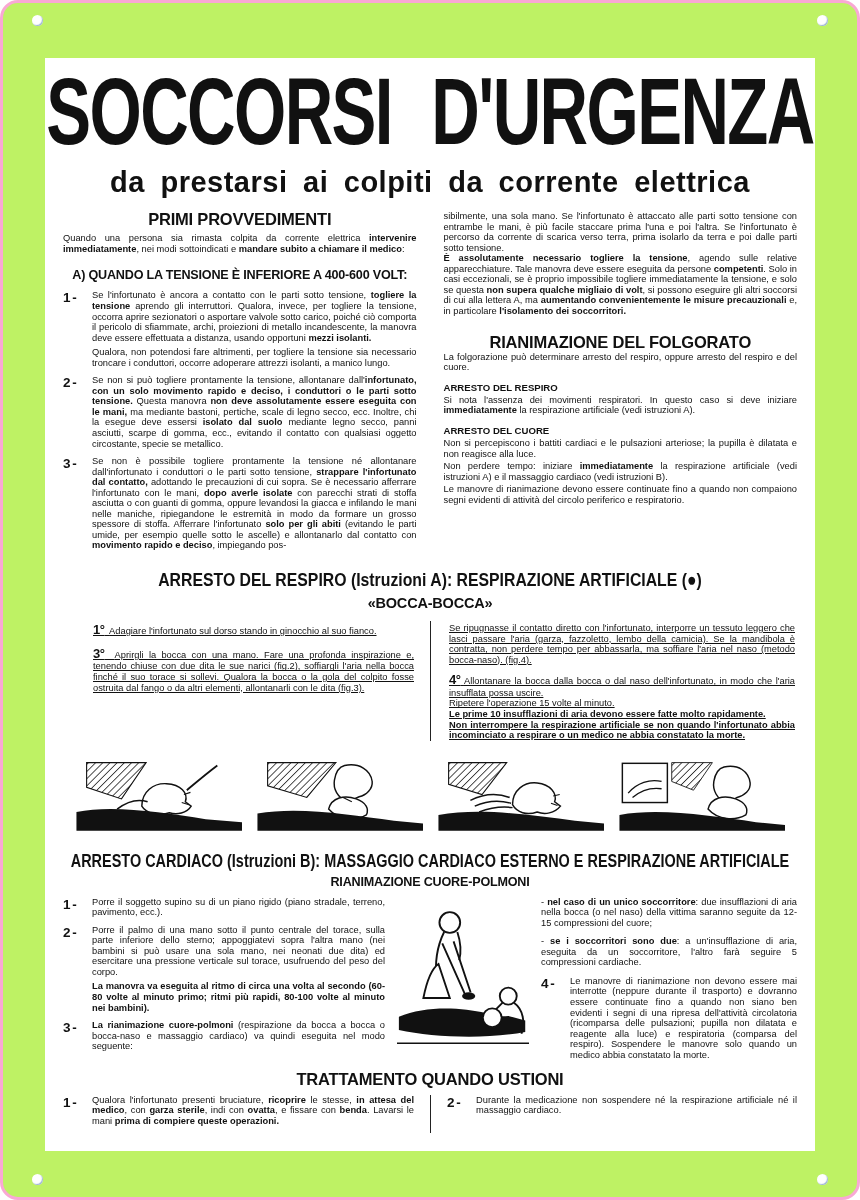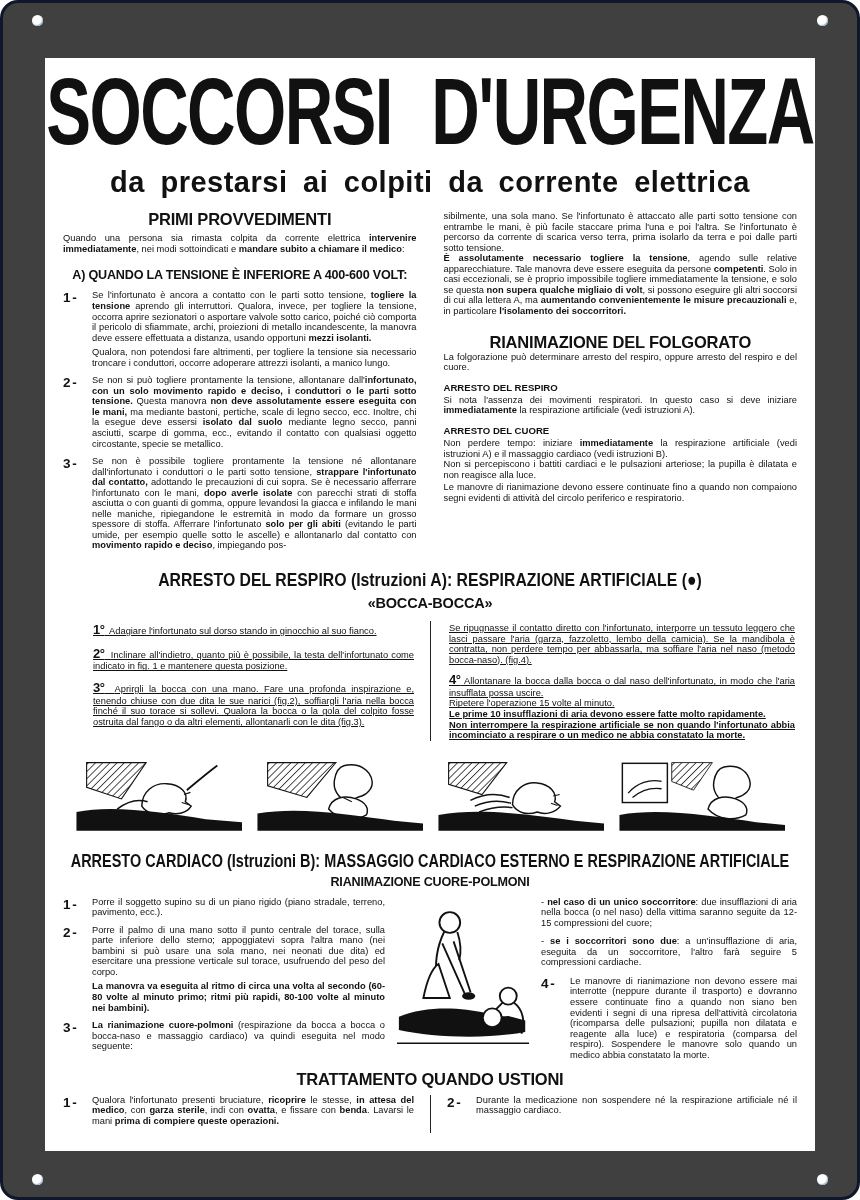--- a/index.html
+++ b/index.html
@@ -1,18 +1,18 @@
 <!DOCTYPE html>
 <html><head>
 <meta charset="utf-8">
 <style>
   html,body{margin:0;padding:0;background:#ffffff;}
   body{width:860px;height:1200px;font-family:"Liberation Sans","DejaVu Sans",sans-serif;color:#111;}
   .poster{position:relative;width:860px;height:1200px;box-sizing:border-box;
-          background:#404040;border:3px solid #0f172a;border-radius:18px;}
+          background:#bef264;border:3px solid #f9a8d4;border-radius:18px;}
   .screw{position:absolute;width:11px;height:11px;border-radius:50%;background:#fff;
          box-shadow:inset -1px -1px 1px #9db4d2;}
   .screw.tl{left:29px;top:12px}.screw.tr{right:29px;top:12px}
   .screw.bl{left:29px;bottom:12px}.screw.br{right:29px;bottom:12px}
   .panel{position:absolute;left:42px;right:42px;top:55px;bottom:46px;background:#fff;
          box-sizing:border-box;padding:4px 18px 4px 18px;overflow:hidden;}
   
   .title-wrap{height:94px;margin-top:2px;text-align:left;}
   .title{display:inline-block;position:relative;left:50%;transform:translateX(-50%) scale(0.8,1.12);
          transform-origin:center top;white-space:nowrap;font-weight:bold;font-size:84px;line-height:1;
@@ -101,35 +101,34 @@
 
       <div>
         <p class="t">sibilmente, una sola mano. Se l'infortunato è attaccato alle parti sotto tensione con entrambe le mani, è più facile staccare prima l'una e poi l'altra. Se l'infortunato è percorso da corrente di scarica verso terra, prima isolarlo da terra e poi dalle parti sotto tensione.</p>
         <p class="t"><b>È assolutamente necessario togliere la tensione</b>, agendo sulle relative apparecchiature. Tale manovra deve essere eseguita da persone <b>competenti</b>. Solo in casi eccezionali, se è proprio impossibile togliere immediatamente la tensione, e solo se questa <b>non supera qualche migliaio di volt</b>, si possono eseguire gli altri soccorsi di cui alla lettera A, ma <b>aumentando convenientemente le misure precauzionali</b> e, in particolare <b>l'isolamento dei soccorritori.</b></p>
 
         <div class="h2 mt18">RIANIMAZIONE DEL FOLGORATO</div>
         <p class="t mt7">La folgorazione può determinare arresto del respiro, oppure arresto del respiro e del cuore.</p>
         <div class="h4">ARRESTO DEL RESPIRO</div>
         <p class="t">Si nota l'assenza dei movimenti respiratori. In questo caso si deve iniziare <b>immediatamente</b> la respirazione artificiale (vedi istruzioni A).</p>
         <div class="h4">ARRESTO DEL CUORE</div>
+        <p class="t">Non si percepiscono i battiti cardiaci e le pulsazioni arteriose; la pupilla è dilatata e non reagisce alla luce.</p>
         <p class="t mt2">Non perdere tempo: iniziare <b>immediatamente</b> la respirazione artificiale (vedi istruzioni A) e il massaggio cardiaco (vedi istruzioni B).</p>
-        <p class="t">Non si percepiscono i battiti cardiaci e le pulsazioni arteriose; la pupilla è dilatata e non reagisce alla luce.</p>
         <p class="t mt2">Le manovre di rianimazione devono essere continuate fino a quando non compaiono segni evidenti di attività del circolo periferico e respiratorio.</p>
       </div>
     </div>
 
     <div class="squeeze-wrap" style="margin-top:12px">
       <span class="squeeze">ARRESTO DEL RESPIRO (Istruzioni A): RESPIRAZIONE ARTIFICIALE (●)</span>
     </div>
     <div class="h3" style="margin-top:4px;font-size:14.5px">«BOCCA-BOCCA»</div>
 
     <div class="mid">
       <div class="L t">
         <p class="step"><span class="stepnum">1°</span>&nbsp; <span>Adagiare l'infortunato sul dorso stando in ginocchio al suo fianco.</span></p>
-        <p class="step"><span class="stepnum">2°</span>&nbsp; <span>Inclinare all'indietro, quanto più è possibile, la testa dell'infortunato come indicato in fig. 1 e mantenere questa posizione.</span></p>
         <p class="step"><span class="stepnum">3°</span>&nbsp; <span>Aprirgli la bocca con una mano. Fare una profonda inspirazione e, tenendo chiuse con due dita le sue narici (fig.2), soffiargli l'aria nella bocca finché il suo torace si sollevi. Qualora la bocca o la gola del colpito fosse ostruita dal fango o da altri elementi, allontanarli con le dita (fig.3).</span></p>
       </div>
       <div class="R t">
         <p>Se ripugnasse il contatto diretto con l'infortunato, interporre un tessuto leggero che lasci passare l'aria (garza, fazzoletto, lembo della camicia). Se la mandibola è contratta, non perdere tempo per abbassarla, ma soffiare l'aria nel naso (metodo bocca-naso). (fig.4).</p>
         <p class="mt8"><span class="stepnum">4°</span>&nbsp;<span>Allontanare la bocca dalla bocca o dal naso dell'infortunato, in modo che l'aria insufflata possa uscire.</span></p>
         <p>Ripetere l'operazione 15 volte al minuto.</p>
         <p class="bold-line mt7">Le prime 10 insufflazioni di aria devono essere fatte molto rapidamente.</p>
         <p class="bold-line mt7">Non interrompere la respirazione artificiale se non quando l'infortunato abbia incominciato a respirare o un medico ne abbia constatato la morte.</p>
       </div>
     </div>

